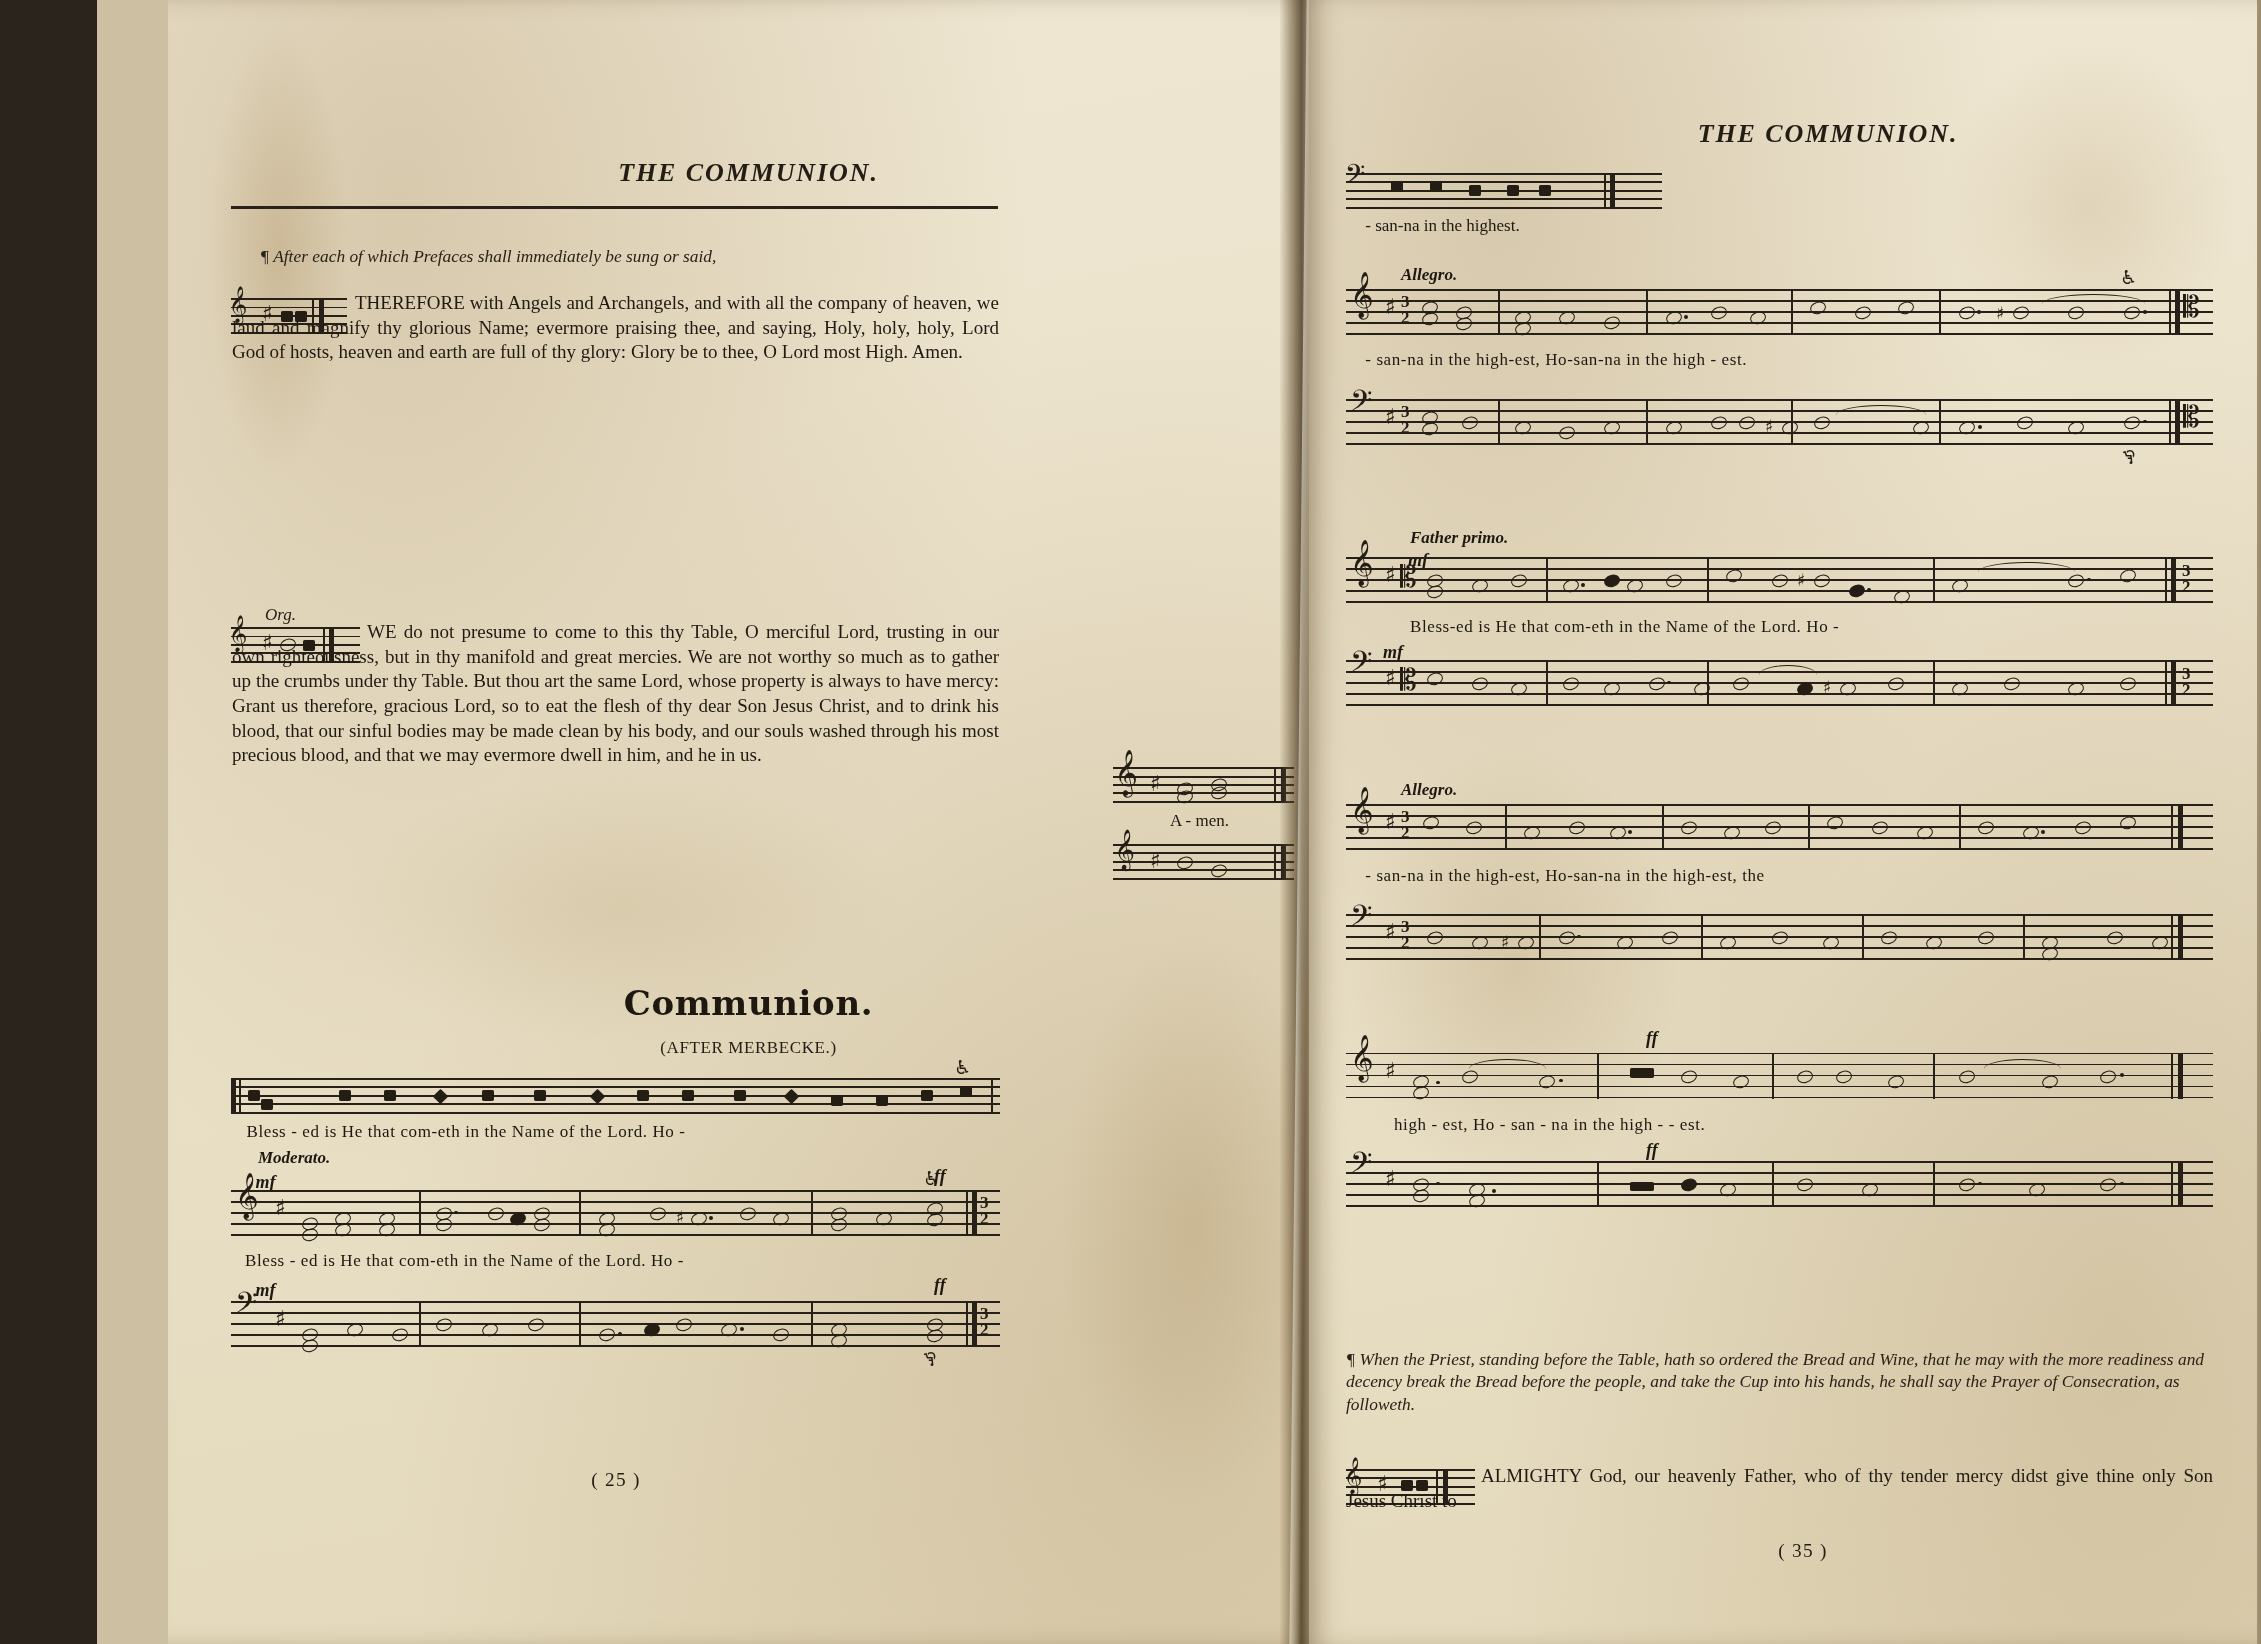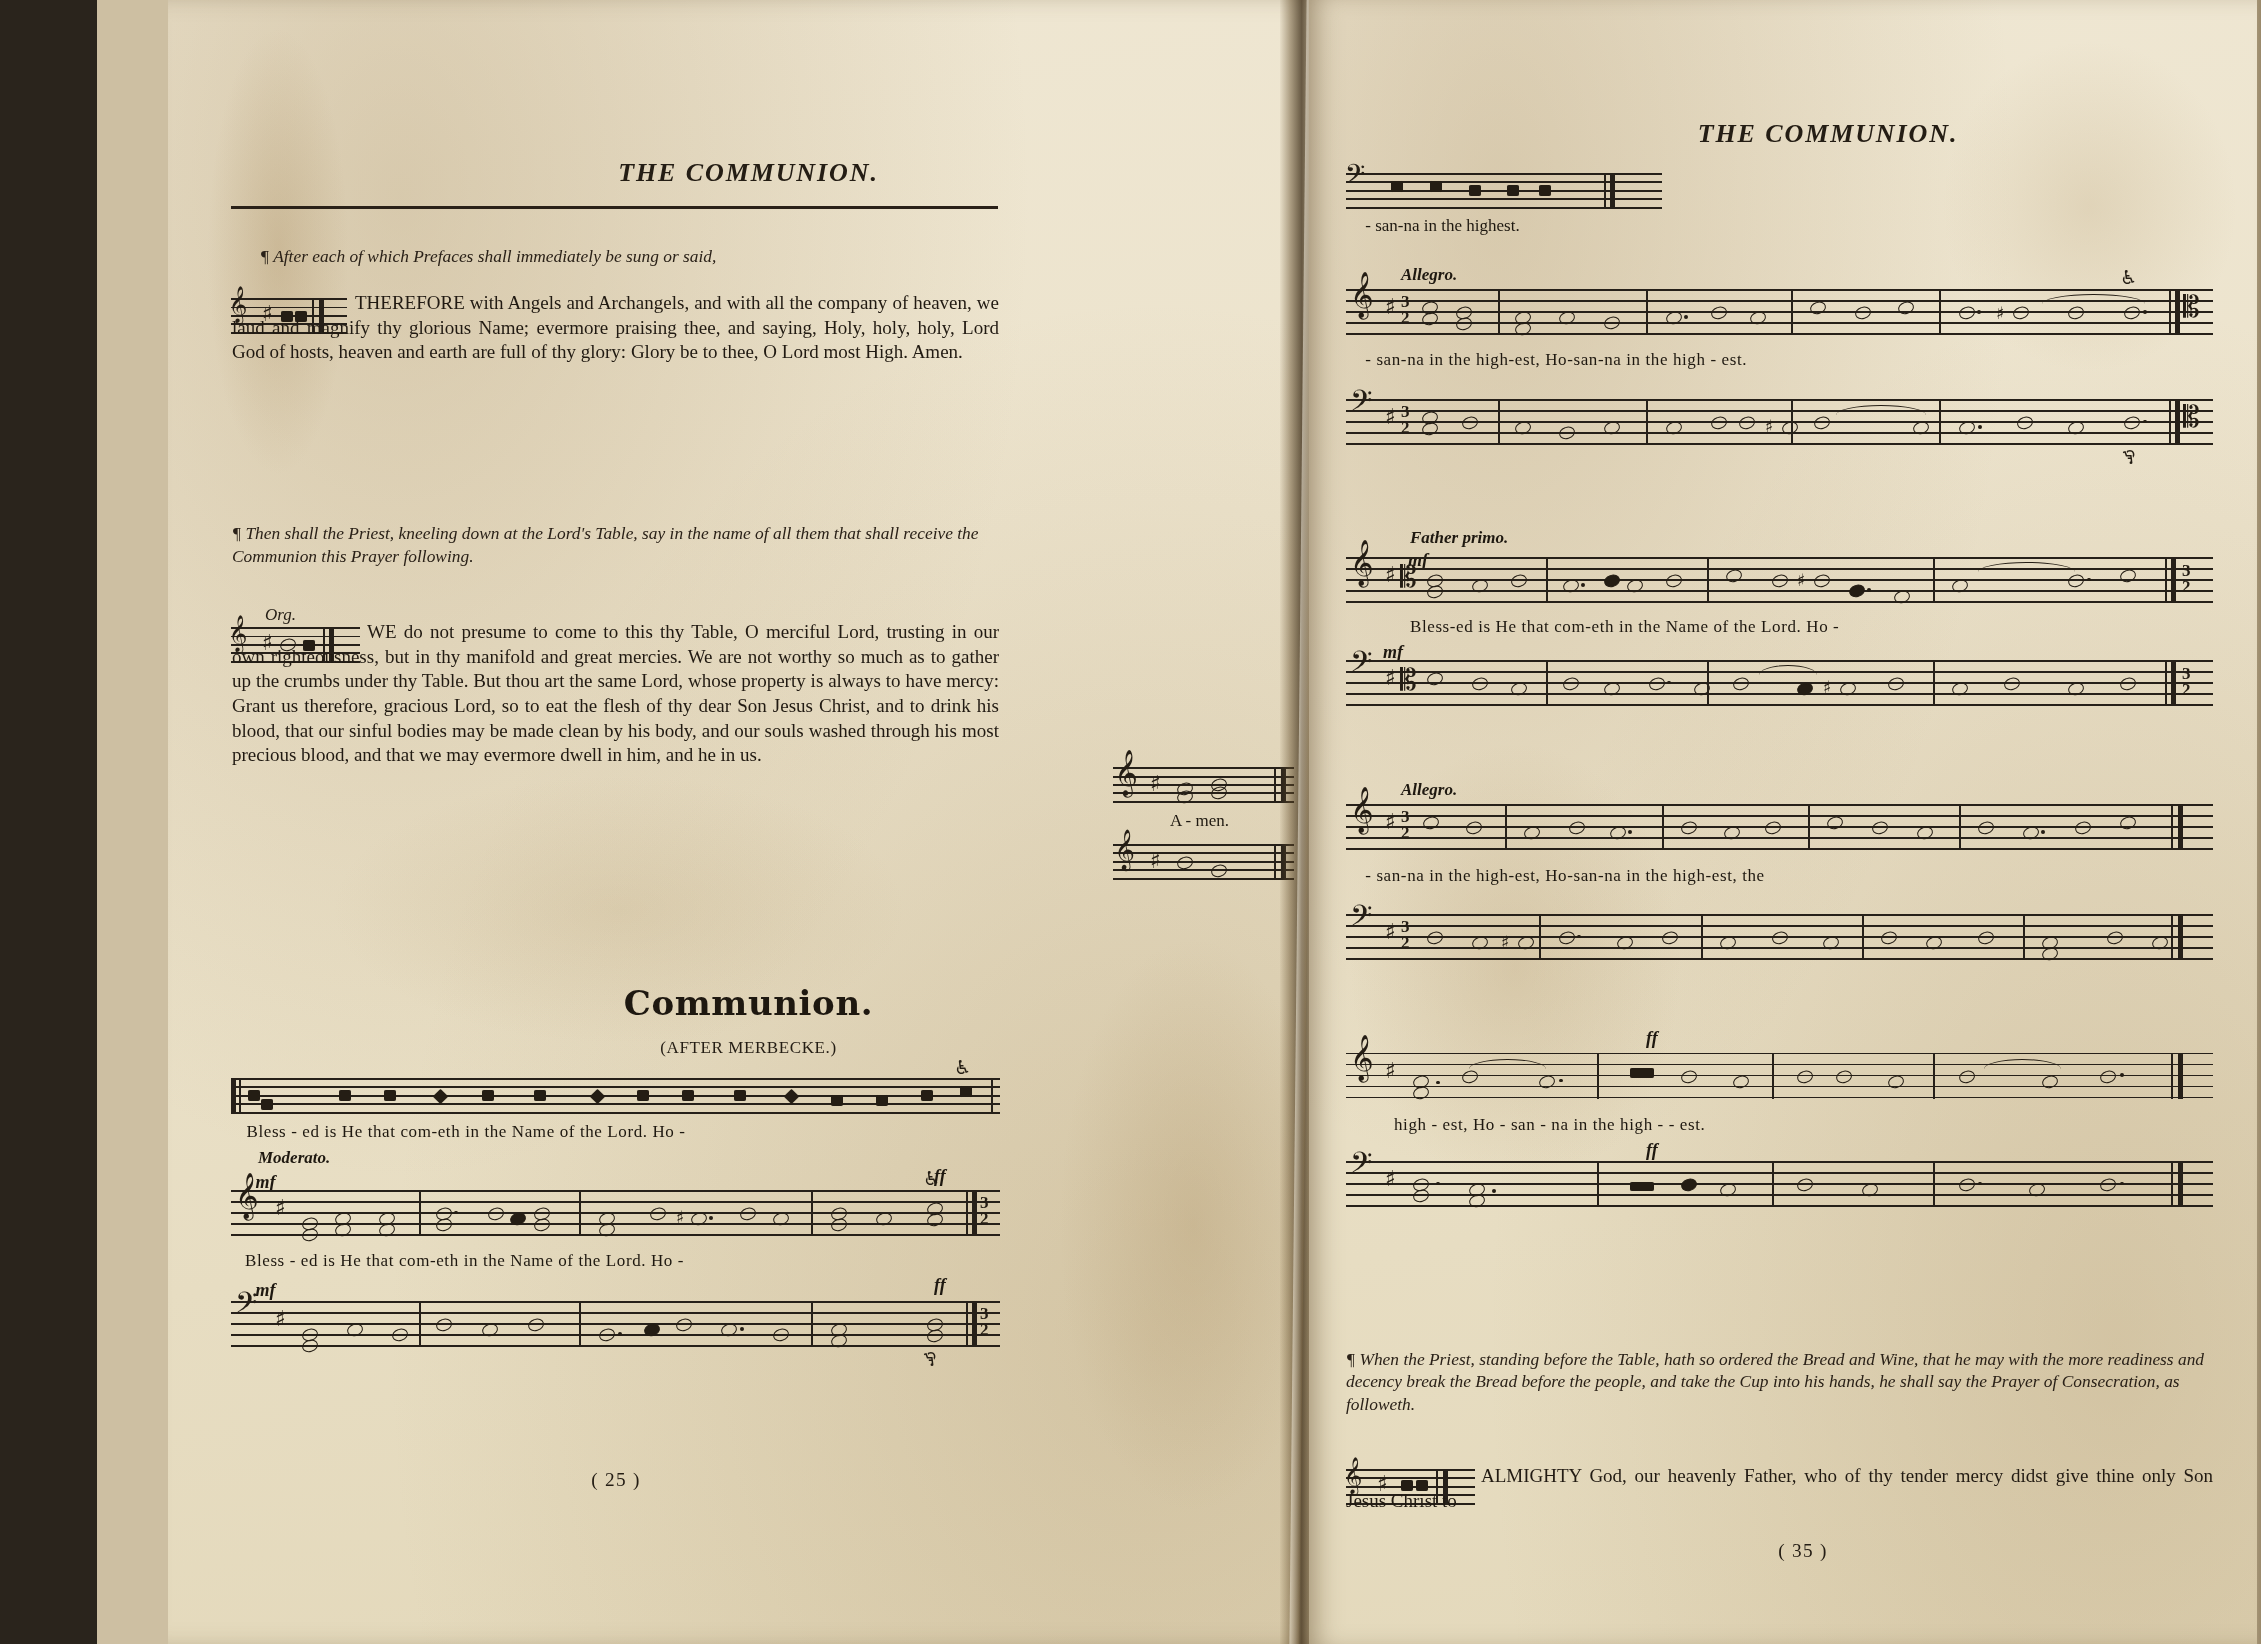--- a/index.html
+++ b/index.html
@@ -238,21 +238,20 @@
           <div class="note sq" style="left:64px; top:13px;"></div>
           <div class="barline" style="left:81px; top:0; height:35px;"></div>
           <div class="barline thick" style="left:88px; top:0; height:35px;"></div>
         </div>
       </div>
 
       <div class="body-text" style="position:absolute; left:64px; top:291px; width:767px;">
         <span style="display:inline-block; width:123px;"></span><span>THEREFORE with Angels and Archangels, and with all the company of heaven, we laud and magnify thy glorious Name; evermore praising thee, and saying, Holy, holy, holy, Lord God of hosts, heaven and earth are full of thy glory: Glory be to thee, O Lord most High.   Amen.</span>
       </div>
 
-      <div class="rubric" style="position:absolute; left:64px; top:522px; width:767px; text-indent:0;">¶ Then shall the Priest, kneeling down at the Lord's Table, say in the name of all them that shall receive the Communion this Prayer following.</div>
 
       <div style="position:absolute; left:97px; top:605px; font-style:italic; font-size:17px; color:#241d14;">Org.</div>
       <div class="inline-music" style="position:absolute; left:63px; top:622px; width:129px; height:43px;">
         <div class="stave" style="position:absolute; left:0; top:5.2px; width:129px; height:35px;">
           <div class="ln" style="top:0"></div>
             <div class="ln" style="top:8.4px"></div>
           <div class="ln" style="top:17px"></div>
             <div class="ln" style="top:25px"></div>
           <div class="ln" style="top:34px"></div>
           <div class="clef small" style="left:-2.6px; top:-10.3px;">𝄞</div>

